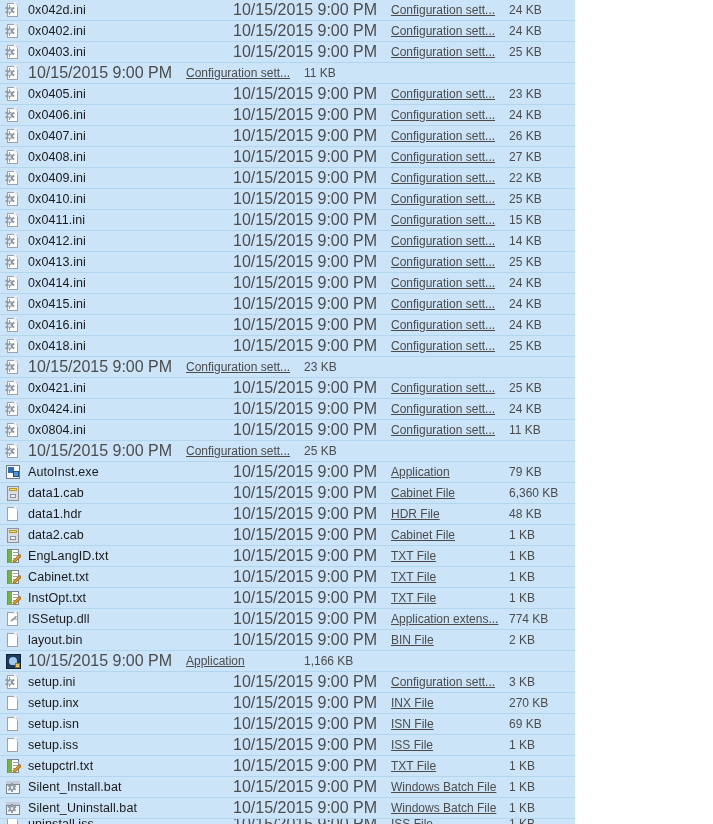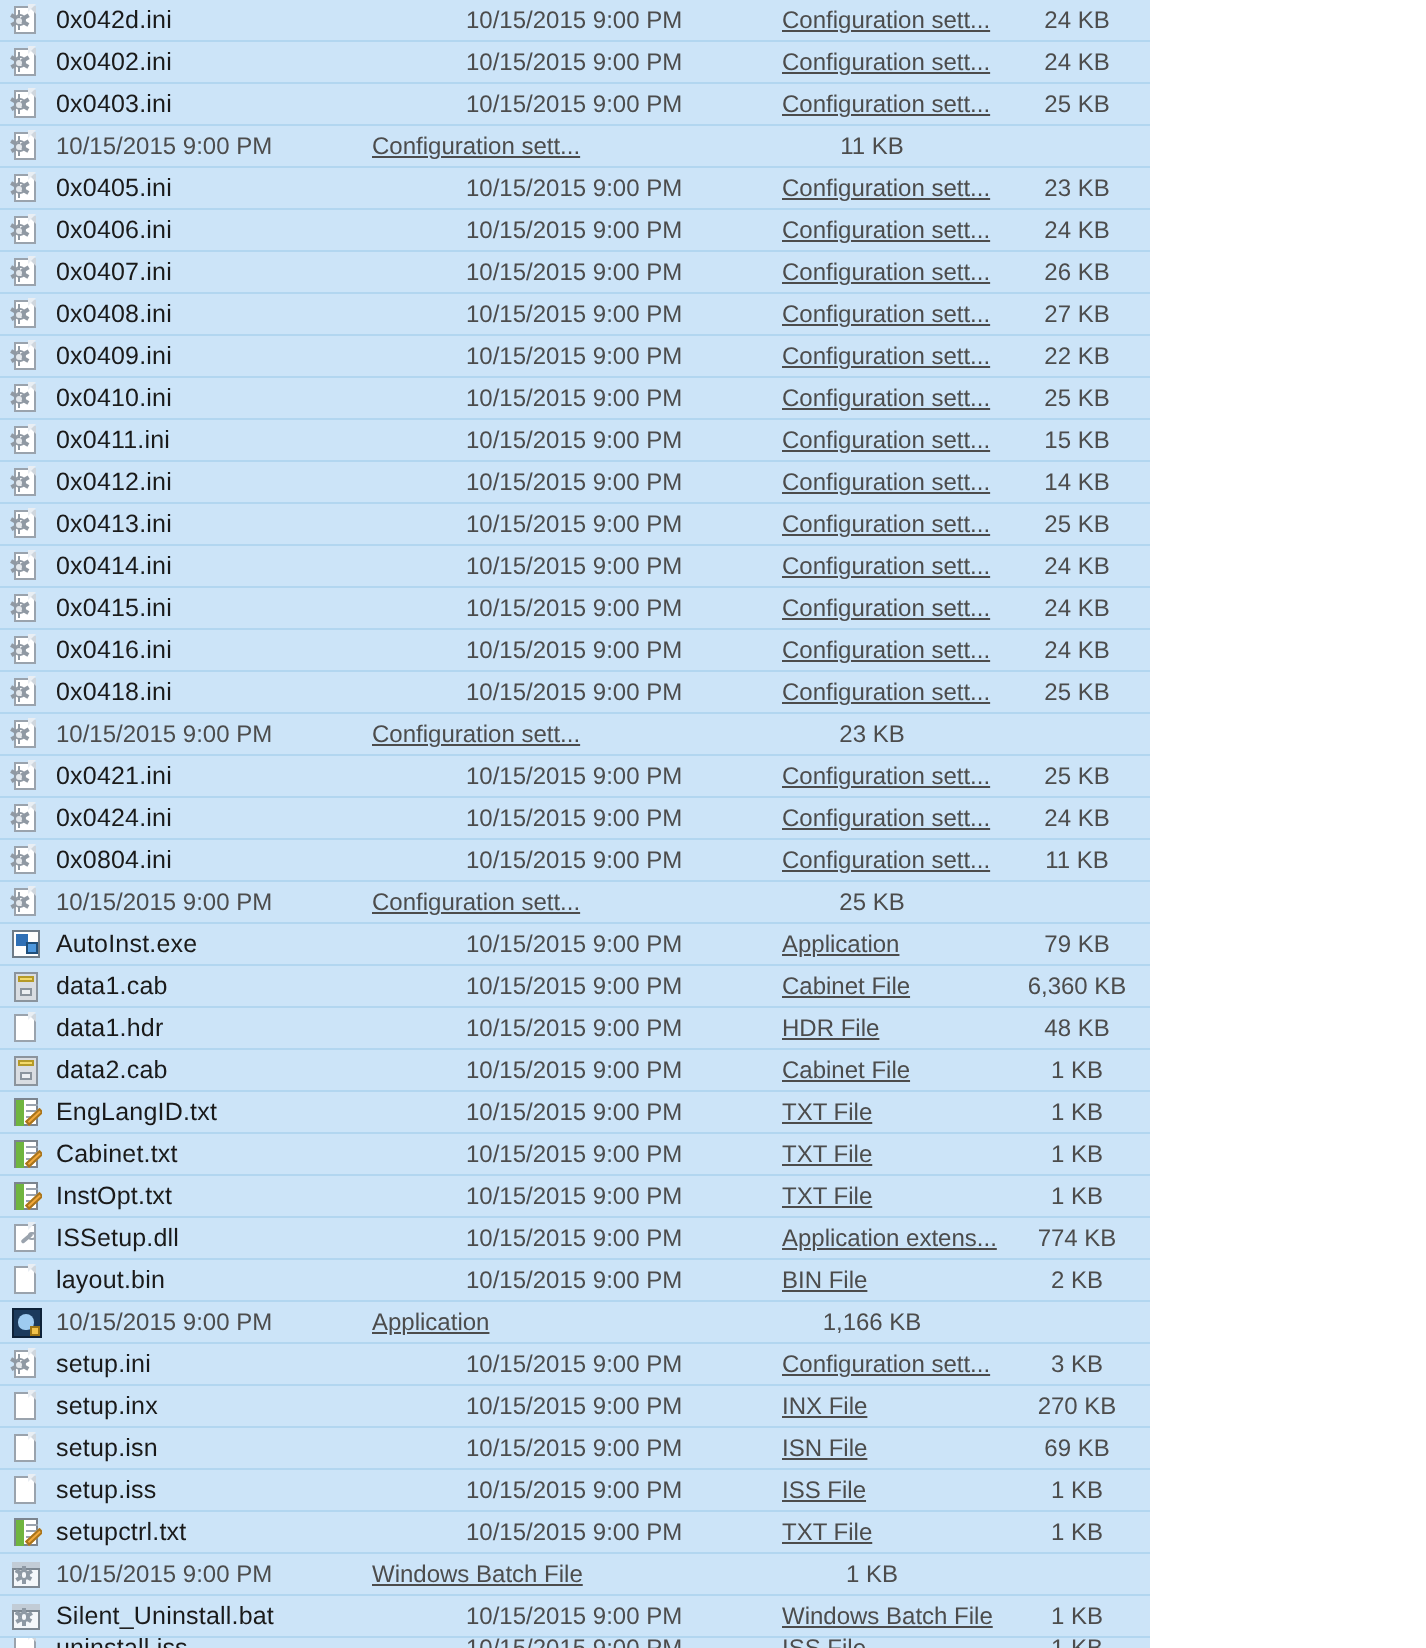--- a/index.html
+++ b/index.html
@@ -53,35 +53,35 @@
     font-size: 12.5px;
     letter-spacing: 0.1px;
   }
   .cell-date {
     flex: 0 0 auto;
     width: 135px;
     text-align: left;
     padding-right: 13px;
     white-space: nowrap;
     color: #4c4c4c;
-    font-size: 12px;
+    font-size: 16px;
   }
   .cell-type {
     flex: 0 0 auto;
     width: 118px;
     padding-left: 10px;
     white-space: nowrap;
     overflow: hidden;
     color: #4c4c4c;
     font-size: 12px;
     text-decoration: underline;
   }
   .cell-size {
     flex: 1 1 auto;
-    text-align: center;
+    text-align: left;
     padding-right: 7px;
     white-space: nowrap;
     color: #4c4c4c;
     font-size: 12px;
   }
 
   
   .ico {
     width: 16px;
     height: 17px;
@@ -1005,20 +1005,21 @@
           <span class="bat"></span>
           <span class="bat-gear">
             <b></b>
             <b class="r"></b>
             <b class="r2"></b>
             <i></i>
             <s></s>
           </span>
         </span>
       </span>
+      <span class="cell-name">Silent_Install.bat</span>
       <span class="cell-date">10/15/2015 9:00 PM</span>
       <span class="cell-type">Windows Batch File</span>
       <span class="cell-size">1 KB</span>
     </div>
     <div class="row">
       <span class="cell-icon">
         <span class="ico">
           <span class="bat"></span>
           <span class="bat-gear">
             <b></b>

